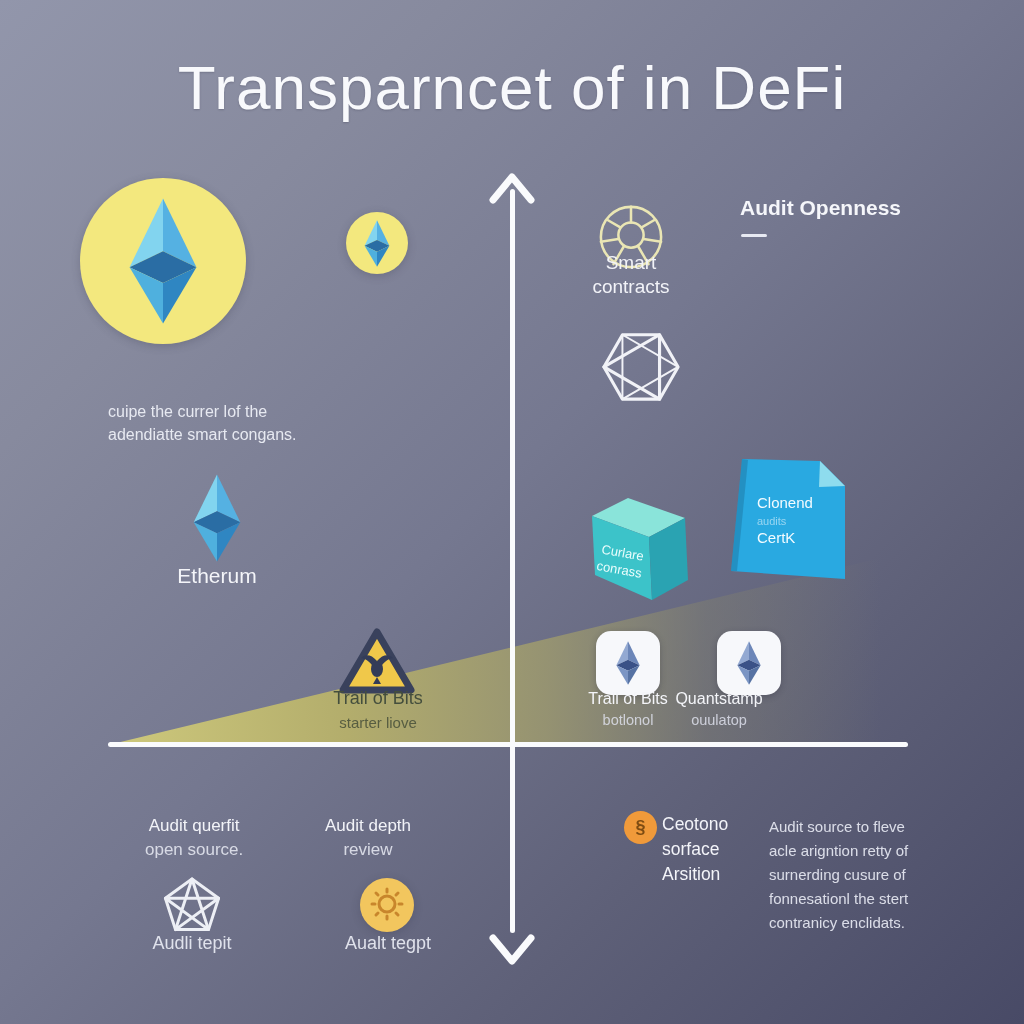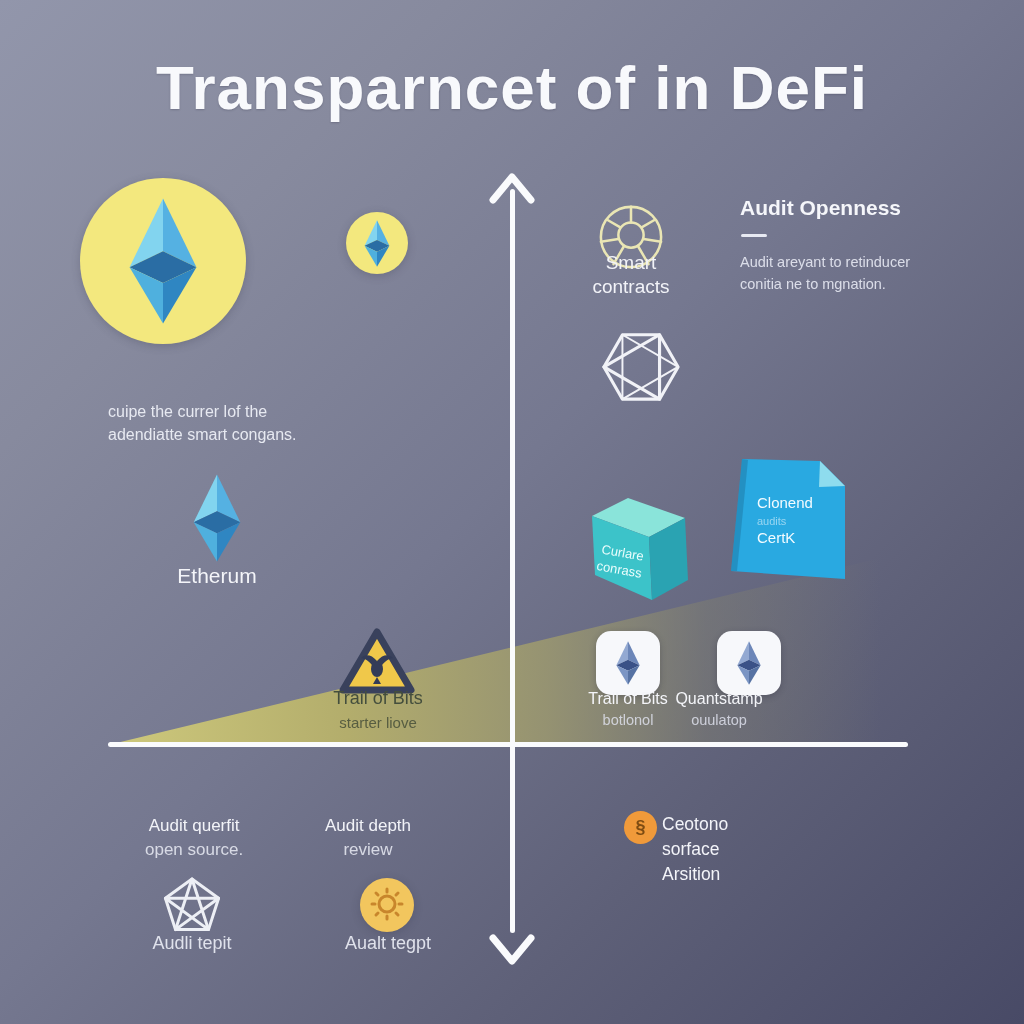--- a/index.html
+++ b/index.html
@@ -1,21 +1,21 @@
 <!DOCTYPE html>
 <html><head>
 <meta charset="utf-8">
 <style>
   html,body{margin:0;padding:0;background:#2b2c3a;}
   #stage{position:relative;width:1024px;height:1024px;margin:0 auto;overflow:hidden;
     background:linear-gradient(135deg,#9296ab 0%,#878a9e 22%,#757890 48%,#5e6078 74%,#484a66 100%);
     font-family:"Liberation Sans",sans-serif;color:#f4f5f9;}
   .abs{position:absolute;}
   .ctr{text-align:center;}
-  #title{left:0;right:0;top:52px;text-align:center;font-size:62px;font-weight:bold;
+  #title{left:0;right:0;top:52px;text-align:center;font-size:62px;font-weight:normal;
     letter-spacing:1px;color:#f8f9fc;text-shadow:0 1px 2px rgba(40,40,60,.25);}
   .coin{border-radius:50%;background:#f3e87e;display:flex;align-items:center;justify-content:center;
     box-shadow:0 2px 8px rgba(50,50,70,.25);}
   .badge{background:#f7f8fb;border-radius:15px;display:flex;align-items:center;justify-content:center;
     box-shadow:0 2px 6px rgba(40,40,60,.3);}
   .h1{font-size:21px;font-weight:700;color:#f5f6fa;}
   .body-sm{font-size:14.5px;line-height:21.5px;color:rgba(231,233,243,.9);}
   .note{font-size:16px;line-height:23px;color:rgba(236,238,246,.95);}
   .icon-label{font-size:18px;color:rgba(233,235,244,.92);}
   .name-label{font-size:16px;color:#f4f5f9;}
@@ -95,24 +95,20 @@
         <path d="M10 17 L24 25"></path>
     </g>
   </svg>
   <div class="abs ctr" style="left:561px;top:251px;width:140px;font-size:19px;line-height:24px;color:#f2f3f8">
     <div>Smart</div>
     <div>contracts</div>
   </div>
 
   <div class="abs h1" style="left:740px;top:196px">Audit Openness</div>
   <div class="abs divider" style="left:741px;top:234px"></div>
-  <div class="abs body-sm" style="left:740px;top:252px">
-    <div>Audit areyant to retinducer</div>
-    <div>conitia ne to mgnation.</div>
-  </div>
 
   <svg class="abs" style="left:600px;top:324px" width="82" height="82" viewBox="0 0 84 84">
     <g fill="none" stroke="#f1f2f7" stroke-width="3.2" stroke-linejoin="round">
       <polygon points="80,44 61,11 23,11 4,44 23,77 61,77"></polygon>
       <polygon points="61,11 4,44 61,77"></polygon>
       <polygon points="23,11 80,44 23,77" stroke-width="2"></polygon>
     </g>
   </svg>
 
   <div class="abs note" style="left:108px;top:400px">
@@ -211,14 +207,21 @@
 
   <div class="abs" style="left:624px;top:811px;width:33px;height:33px;border-radius:50%;background:#f09a3a;
        display:flex;align-items:center;justify-content:center;font-size:18px;font-weight:bold;color:#7d4c12">
     <span>§</span>
   </div>
   <div class="abs ceotono" style="left:662px;top:812px">
     <div>Ceotono</div>
     <div>sorface</div>
     <div>Arsition</div>
   </div>
+  <div class="abs rpara" style="left:769px;top:815px">
+    <div>Audit source to fleve</div>
+    <div>acle arigntion retty of</div>
+    <div>surnerding cusure of</div>
+    <div>fonnesationl the stert</div>
+    <div>contranicy enclidats.</div>
+  </div>
 
 </div>
 
 </body></html>

